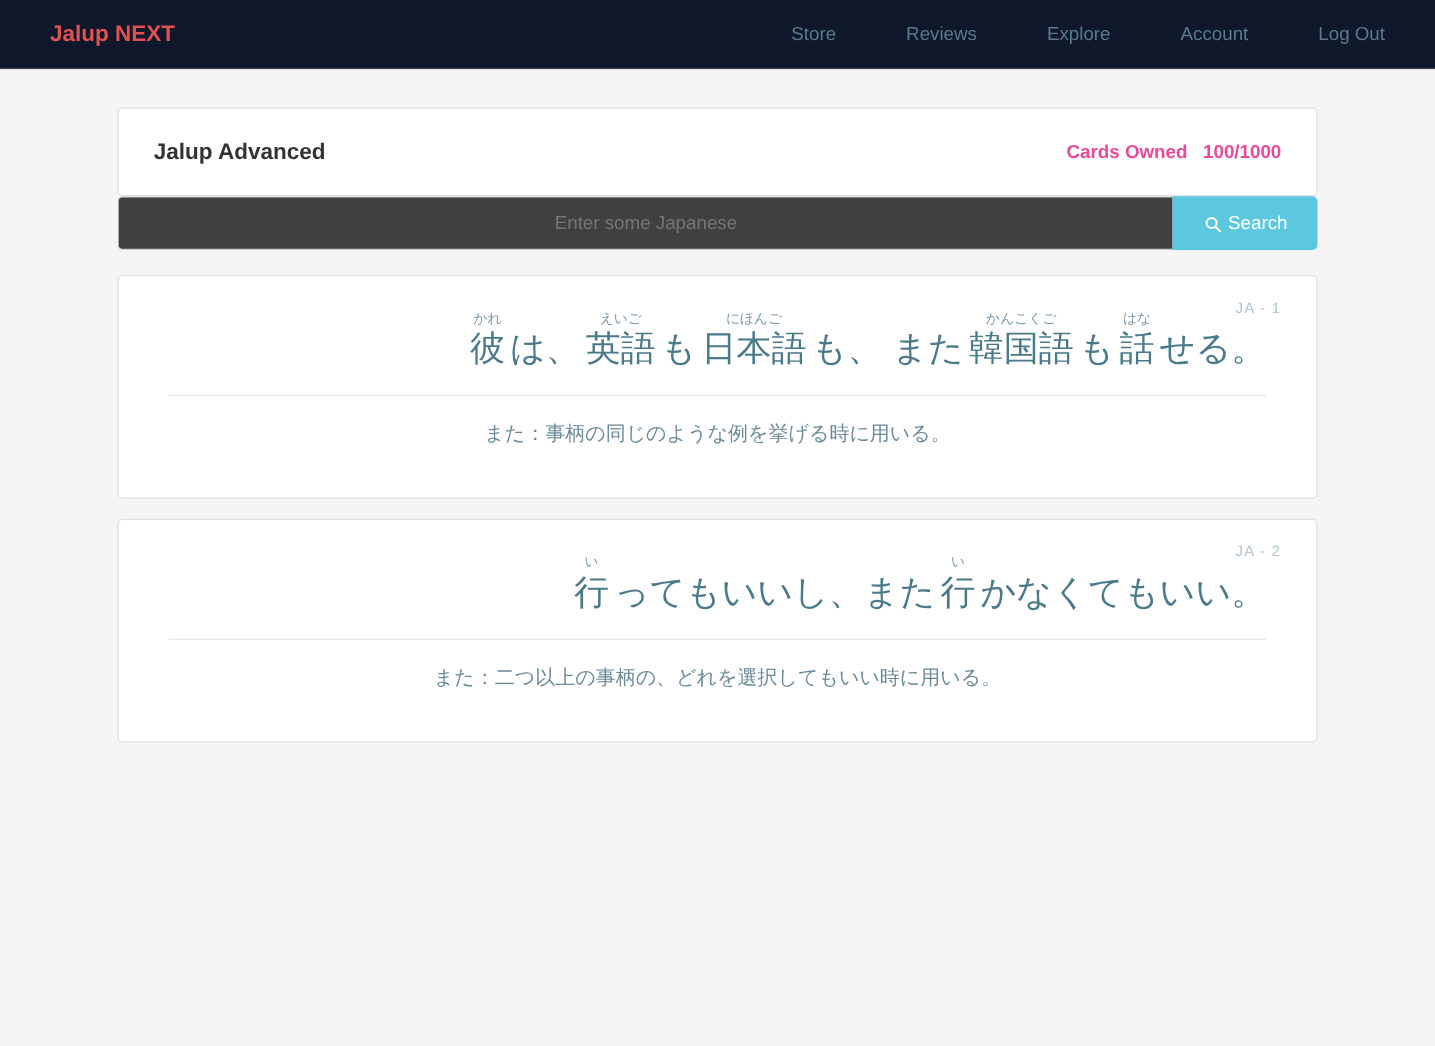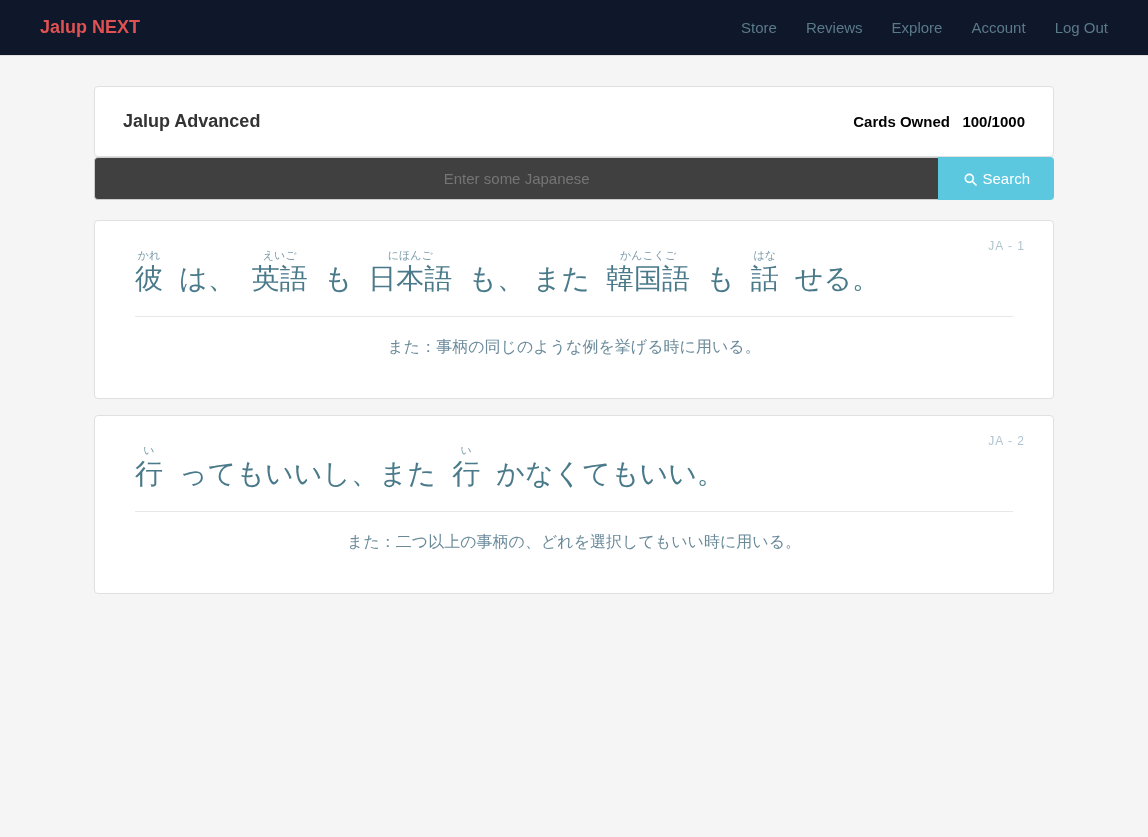--- a/index.html
+++ b/index.html
@@ -20,21 +20,21 @@
     }
     .navbar-brand {
       color: #e05252;
       font-weight: bold;
       font-size: 18px;
       text-decoration: none;
       margin-right: auto;
     }
     .navbar-links {
       display: flex;
-      gap: 29px;
+      gap: 56px;
       list-style: none;
     }
     .navbar-links li a {
       text-decoration: none;
       color: #5a7a8a;
       font-size: 15px;
     }
 
     
     .page-content {
@@ -57,21 +57,21 @@
       font-size: 18px;
       font-weight: 600;
       color: #333;
     }
     .deck-cards {
       font-size: 15px;
       color: #555;
     }
     .deck-cards span {
       font-weight: bold;
-      color: #000000;
+      color: #ec4899;
     }
 
     
     .search-bar {
       display: flex;
       margin-bottom: 20px;
     }
     .search-input {
       flex: 1;
       border: 1px solid #ccc;
@@ -119,22 +119,23 @@
       color: #b0c4d0;
       letter-spacing: 1px;
     }
     .card-sentence-area {
       margin-bottom: 20px;
     }
     .furigana-line {
       display: flex;
       align-items: flex-end;
       flex-wrap: wrap;
-      gap: 16px;
+      gap: 4px;
       margin-bottom: 4px;
+      justify-content: flex-end;
     }
     .kanji-group {
       display: inline-flex;
       flex-direction: column;
       align-items: center;
       margin-right: 0;
     }
     .furigana {
       font-size: 11px;
       color: #7a9aaa;

